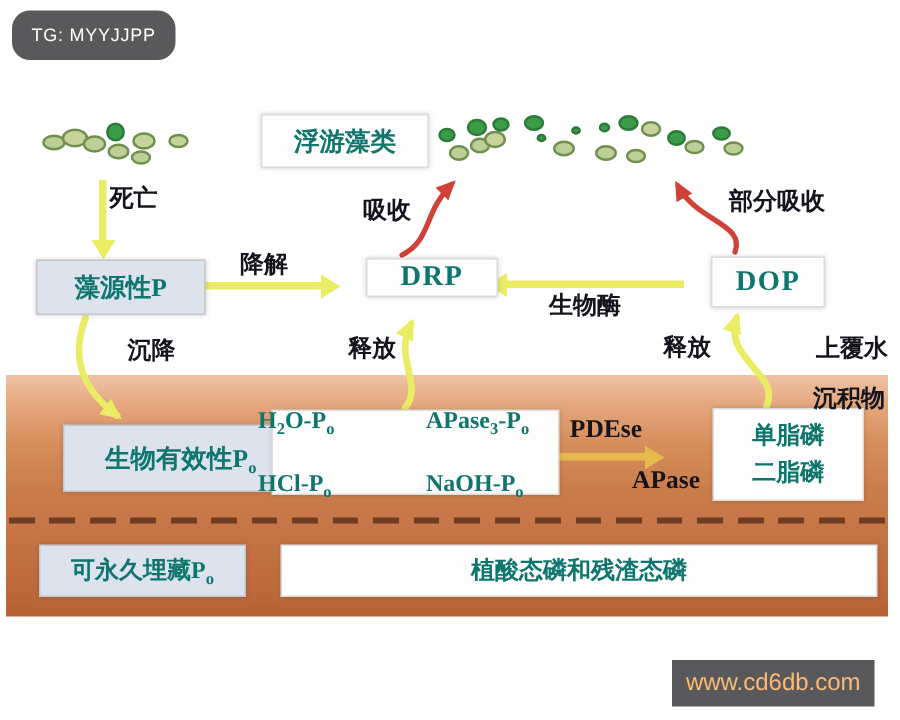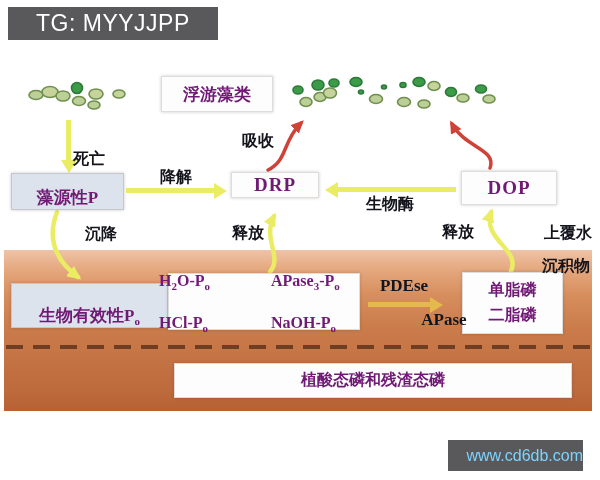--- a/index.html
+++ b/index.html
@@ -4,72 +4,73 @@
 <style>
   html,body { margin:0; padding:0; background:#ffffff; }
   .page {
     position:relative; width:600px; height:480px; background:#ffffff;
     font-family:"Liberation Serif","DejaVu Serif",serif; overflow:hidden;
   }
   
   .tag {
     position:absolute; left:8px; top:7px; height:33px; background:#59595b;
     color:#ffffff; font-family:"Liberation Sans","DejaVu Sans",sans-serif;
-    font-size:23px; line-height:33px; padding:0 28px; letter-spacing:0.5px;
+    font-size:12px; line-height:33px; padding:0 13px; letter-spacing:0.5px;border-radius:12px;
   }
   
   .watermark {
     position:absolute; left:448px; top:440px; width:135px; height:31px; background:#59595b;
-    color:#7dd3fc; font-family:"Liberation Sans","DejaVu Sans",sans-serif;
-    font-size:16px; line-height:31px; text-align:right;
+    color:#fdba74; font-family:"Liberation Sans","DejaVu Sans",sans-serif;
+    font-size:16px; line-height:31px; text-align:center;
   }
   
   .diagram { position:absolute; left:4px; top:66px; width:588px; height:345px; }
   .water {
     position:absolute; left:0; top:0; width:588px; height:184px;
     background:linear-gradient(180deg,#b7c2d2 0%,#a2afc5 20%,#8195b5 44%,#5f77a5 66%,#43608f2 0,#44608f 84%,#33508b 100%);
   }
   .sediment {
     position:absolute; left:0; top:184px; width:588px; height:161px;
     background:linear-gradient(180deg,#efc3a7 0%,#e5a87e 12%,#d78e5d 28%,#cb7c4b 48%,#c47345 68%,#bd6a3c 88%,#b76134 100%);
   }
   .dashed-line {
     position:absolute; left:2px; top:279px; width:584px; height:4px;
     background:repeating-linear-gradient(90deg,#6e3d22 0 17px,transparent 17px 27px);
   }
   
   .box {
     position:absolute; background:#fdfdfd; border:1px solid rgba(90,70,60,0.18);
     display:flex; align-items:center; justify-content:center;
-    color:#701a75; font-weight:bold; box-sizing:border-box;
+    color:#0f766e; font-weight:bold; box-sizing:border-box;
     box-shadow:0 0 3px rgba(60,50,60,0.25);
-  }
-  .box.gray { background:#dde3ec;align-items:flex-end; }
+    margin-left:13px;
+  }
+  .box.gray { background:#dde3ec; }
   .box-plankton   { left:157px; top:10px;  width:112px; height:36px; font-size:17px; }
   .box-algal-p    { left:7px;   top:107px; width:113px; height:37px; font-size:17px; }
   .box-drp        { left:227px; top:106px; width:88px;  height:26px; font-size:19px; letter-spacing:1px; }
-  .box-dop        { left:457px; top:105px; width:96px;  height:34px; font-size:19px; letter-spacing:1px; }
-  .box-bioavail   { left:7px;   top:217px; width:157px; height:45px; font-size:17px; }
+  .box-dop        { left:457px; top:105px; width:76px;  height:34px; font-size:19px; letter-spacing:1px; }
+  .box-bioavail   { left:25px;   top:217px; width:157px; height:45px; font-size:17px; }
   .box-chem       { left:164px; top:207px; width:192px; height:57px; font-weight:normal; }
   .box-lipid      { left:458px; top:206px; width:101px; height:62px; font-size:16px; }
   .box-buried     { left:9px;   top:297px; width:138px; height:35px; font-size:16px; }
   .box-residual   { left:170px; top:297px; width:398px; height:35px; font-size:16px; }
   .box-chem .chem-grid {
     display:grid; grid-template-columns:88px 100px; grid-row-gap:7px;
     font-size:16px; font-weight:700; padding-left:2px;gap:24px;
   }
   .chem-cell { white-space:nowrap; }
   .box-lipid .lipid-lines { display:flex; flex-direction:column; gap:4px; text-align:left; }
   sub { font-size:11px; line-height:0; }
   
   .lbl {
     position:absolute; transform:translate(-50%,-50%); white-space:nowrap;
     font-weight:bold; color:#14141c; font-size:16px;
   }
-  .lbl-death     { left:85px;  top:93px; }
+  .lbl-death     { left:85px;  top:67px; }
   .lbl-uptake    { left:254px; top:75px; }
   .lbl-partial   { left:514px; top:69px; }
   .lbl-degrade   { left:172px; top:111px;text-align:center; }
   .lbl-enzyme    { left:386px; top:110px;margin-top:28px; }
   .lbl-settling  { left:97px;  top:168px; }
   .lbl-release-l { left:244px; top:167px; }
   .lbl-release-r { left:454px; top:166px; }
   .lbl-overlying { left:564px; top:167px; }
   .lbl-sediment  { left:562px; top:200px; }
   .lbl-pdese     { left:400px; top:220px; font-size:17px;text-align:right; }
@@ -194,26 +195,30 @@
         <span class="chem-cell"><span>HCl-P</span><sub></sub><span></span><sub>o</sub></span>
         <span class="chem-cell"><span>NaOH-P</span><sub></sub><span></span><sub>o</sub></span>
       </div>
     </div>
     <div class="box box-lipid">
       <div class="lipid-lines">
         <span>单脂磷</span>
         <span>二脂磷</span>
       </div>
     </div>
+    <div class="box gray box-buried">
+      <span><span>可永久埋藏P</span><sub>o</sub></span>
+    </div>
     <div class="box box-residual">
       <span>植酸态磷和残渣态磷</span>
     </div>
 
     <span class="lbl lbl-death">死亡</span>
     <span class="lbl lbl-uptake">吸收</span>
+    <span class="lbl lbl-partial">部分吸收</span>
     <span class="lbl lbl-degrade">降解</span>
     <span class="lbl lbl-enzyme">生物酶</span>
     <span class="lbl lbl-settling">沉降</span>
     <span class="lbl lbl-release-l">释放</span>
     <span class="lbl lbl-release-r">释放</span>
     <span class="lbl lbl-overlying">上覆水</span>
     <span class="lbl lbl-sediment">沉积物</span>
     <span class="lbl lbl-pdese">PDEse</span>
     <span class="lbl lbl-apase">APase</span>
   </div>

